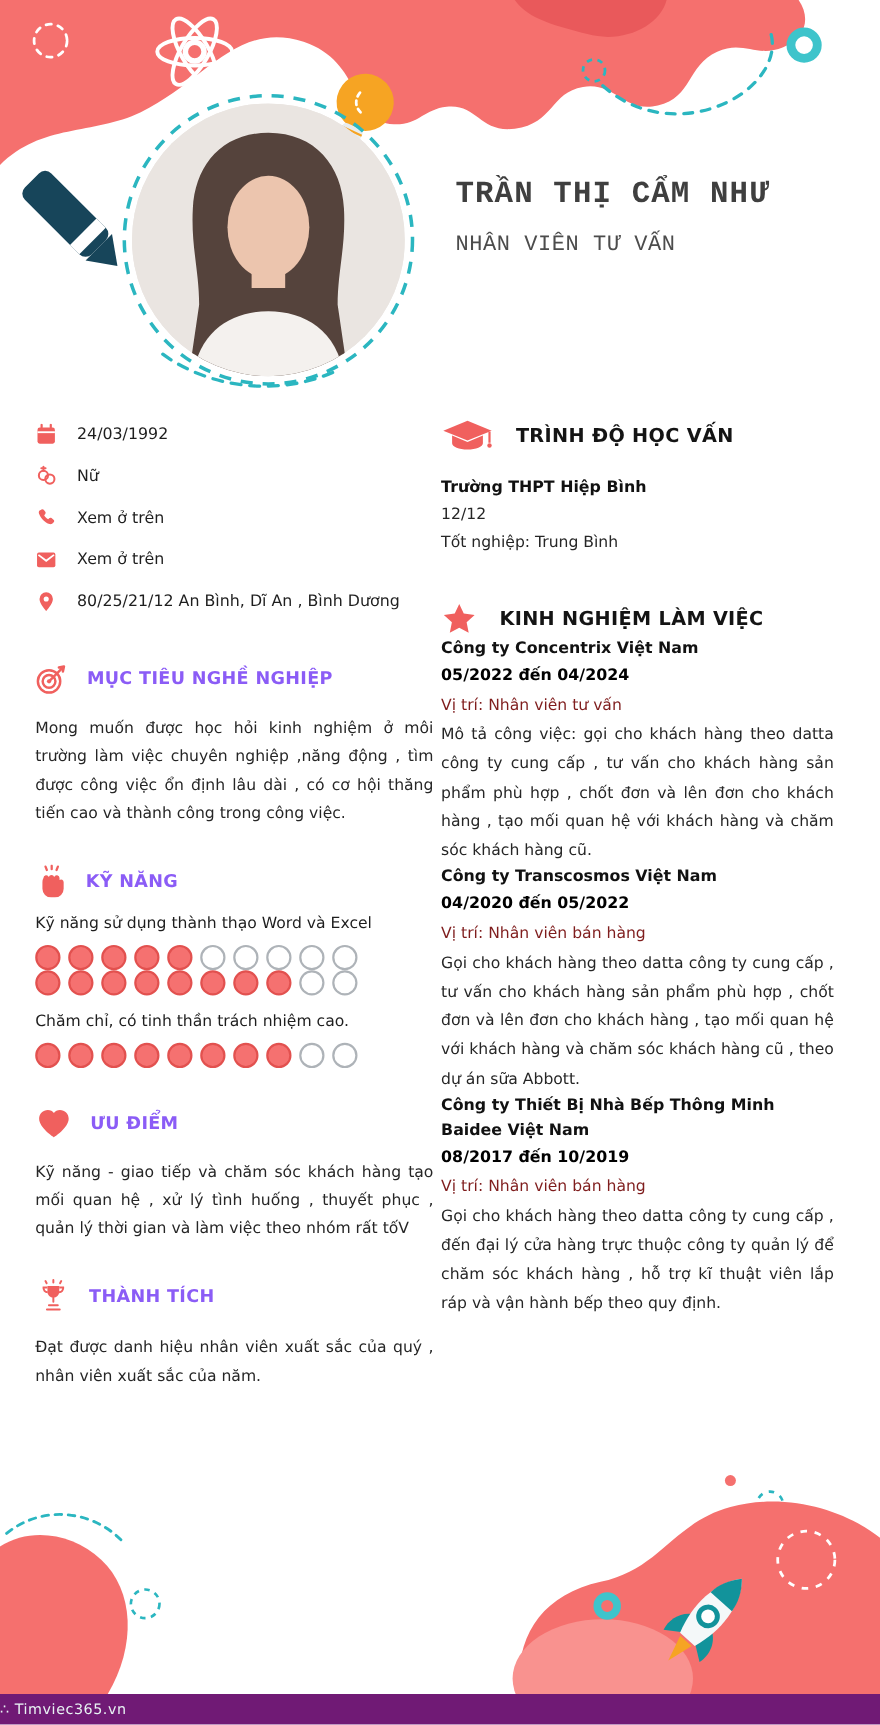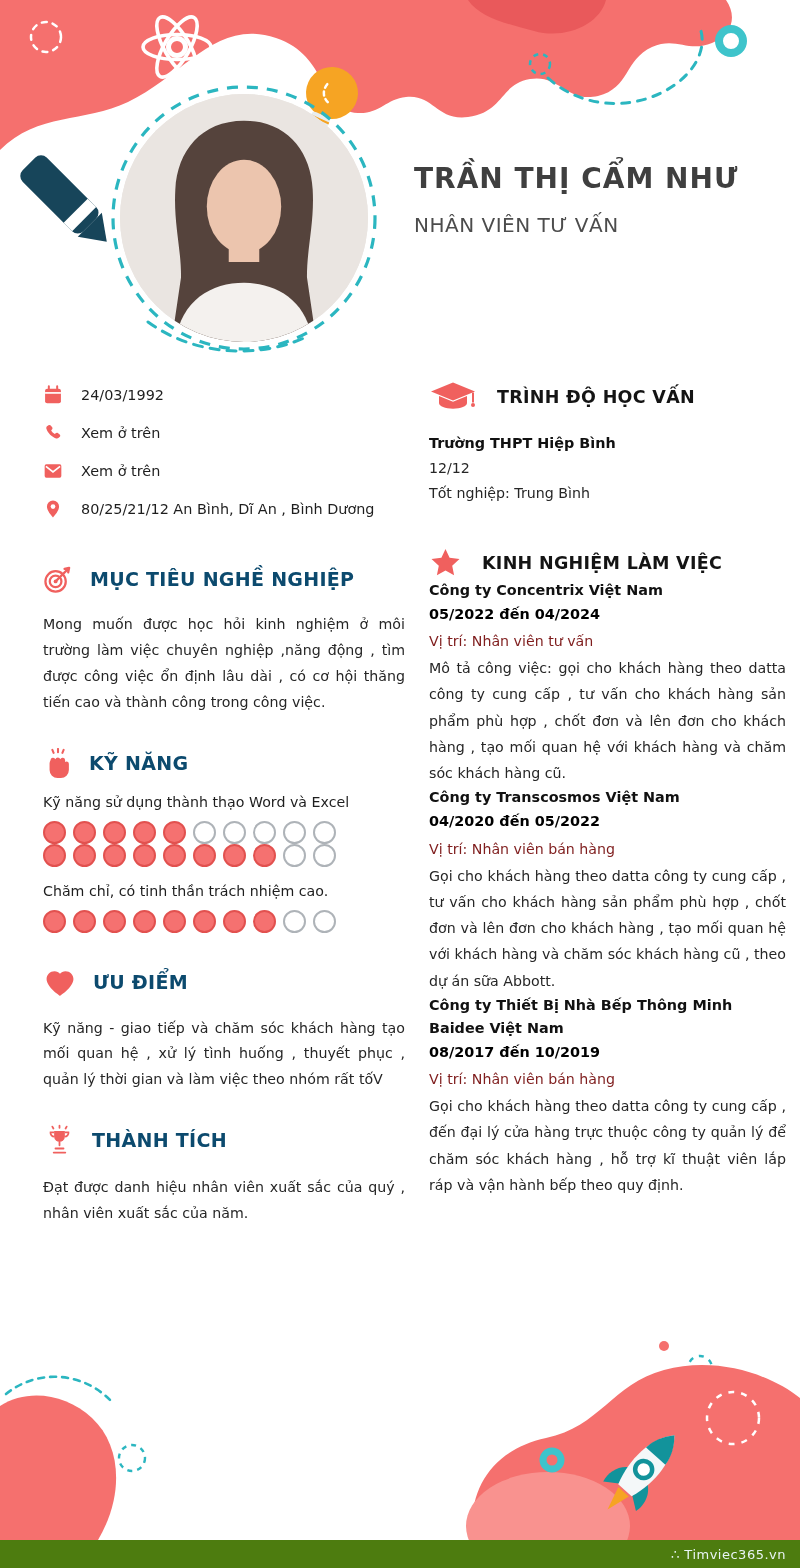--- a/index.html
+++ b/index.html
@@ -14,37 +14,37 @@
   .deco-top { position:absolute; top:0; left:0; width:800px; height:390px; pointer-events:none; }
   .deco-bottom { position:absolute; top:1310px; left:0; width:800px; height:230px; pointer-events:none; }
 
   
   .photo-wrap { position:absolute; left:110px; top:84px; width:268px; height:268px; }
   .photo-ring { position:absolute; inset:0; }
   .photo { position:absolute; inset:10px; border-radius:50%; overflow:hidden; background:#eae5e1; }
   .photo svg { width:100%; height:100%; display:block; }
 
   
-  .name-block { position:absolute; left:414px; top:162px; width:372px; }
+  .name-block { position:absolute; left:414px; top:162px; width:372px;font-family:Liberation Mono, monospace; }
   .name { font-size:28px; font-weight:bold; color:#3f3f3f; letter-spacing:1px; }
   .job-title { font-size:20px; color:#4c4c4c; margin-top:18px; letter-spacing:0.5px; }
 
   
-  .left-col  { position:absolute; left:43px;  top:384px; width:362px; }
-  .right-col { position:absolute; left:429px; top:380px; width:357px; }
+  .left-col  { position:absolute; left:32px;  top:384px; width:362px; }
+  .right-col { position:absolute; left:401px; top:380px; width:357px; }
 
   
   .contact-row { display:flex; align-items:flex-start; gap:18px; margin-bottom:15px; }
   .contact-row .cicon { width:20px; height:20px; flex:0 0 20px; margin-top:1px; }
   .contact-row .ctext { font-size:14.4px; color:#1e1e1e; line-height:1.6; }
 
   
   .l-heading { display:flex; align-items:center; gap:16px; margin:36px 0 18px; }
   .l-heading .hicon { flex:0 0 auto; display:flex; }
-  .l-heading .htext { font-size:19px; font-weight:bold; color:#0c4a6e; letter-spacing:0.3px; }
+  .l-heading .htext { font-size:16px; font-weight:bold; color:#8b5cf6; letter-spacing:0.3px; }
 
   .para { font-size:14.2px; line-height:1.82; text-align:justify; color:#262626; }
 
   
   .skill-label { font-size:14.2px; color:#1e1e1e; margin:16px 0 11px; }
   .dots { display:flex; gap:7px; }
   .dot { width:23px; height:23px; border-radius:50%; background:#fff; border:2px solid #aeb3b8; }
   .dot.filled { background:#F57170; border-color:#e2514f; }
 
   
@@ -57,21 +57,21 @@
   .job { }
   .job:first-of-type { margin-top:26px; }
   .job-company { font-size:14.4px; font-weight:bold; color:#111; line-height:1.6; }
   .job-period  { font-size:14.4px; font-weight:bold; color:#000000; line-height:1.6; margin-top:1px; }
   .job-position { font-size:14.2px; color:#7f1d1d; margin-top:7px; }
   .job-desc { font-size:14.2px; color:#262626; text-align:justify; line-height:1.85; margin-top:6px; }
 
   
   .footer-bar {
     position:absolute; left:0; bottom:0; width:800px; height:28px;
-    background:#4d7c0f; display:flex; align-items:center; justify-content:flex-end;
+    background:#701a75; display:flex; align-items:center; justify-content:flex-start;
     padding-right:14px;
   }
   .footer-bar span { color:#e8f4f4; font-size:13px; letter-spacing:0.5px; }
 </style>
 </head>
 <body>
 
 <div class="page">
 
   <svg class="deco-top" viewBox="0 0 800 390">
@@ -136,20 +136,28 @@
     <div>
       <div class="contact-row">
         <svg class="cicon" viewBox="0 0 24 24">
           <path d="M7 1.5v3 M17 1.5v3" stroke="#F0605E" stroke-width="2.4" stroke-linecap="round" fill="none"></path>
           <rect x="2.5" y="4.5" width="19" height="17.5" rx="2.5" fill="#F0605E"></rect>
           <rect x="2.5" y="8.5" width="19" height="2" fill="#ffffff"></rect>
         </svg>
         <div class="ctext">24/03/1992</div>
       </div>
       <div class="contact-row">
+        <svg class="cicon" viewBox="0 0 24 24" fill="none" stroke="#F0605E" stroke-width="2.2">
+          <circle cx="9" cy="11" r="5"></circle>
+          <circle cx="16" cy="15" r="5"></circle>
+          <path d="M9 6V1.5 M6.7 3.2h4.6" stroke-linecap="round"></path>
+        </svg>
+        <div class="ctext">Nữ</div>
+      </div>
+      <div class="contact-row">
         <svg class="cicon" viewBox="0 0 24 24" fill="#F0605E">
           <path d="M6.6 2.8c.8-.8 2-.7 2.7.2l1.7 2.2c.6.8.5 1.9-.2 2.6l-1 1c.9 1.9 2.5 3.5 4.4 4.4l1-1c.7-.7 1.8-.8 2.6-.2l2.2 1.7c.9.7 1 2 .2 2.7l-1.4 1.4c-.8.8-2 1.1-3.1.7C10.3 16.6 6 12.3 4.1 6.9c-.4-1.1-.1-2.3.7-3.1z"></path>
         </svg>
         <div class="ctext">Xem ở trên</div>
       </div>
       <div class="contact-row">
         <svg class="cicon" viewBox="0 0 24 24">
           <rect x="2" y="4" width="20" height="16" rx="2" fill="#F0605E"></rect>
           <path d="M3.5 6.5 L12 13 L20.5 6.5" stroke="#ffffff" stroke-width="2" fill="none"></path>
         </svg>

